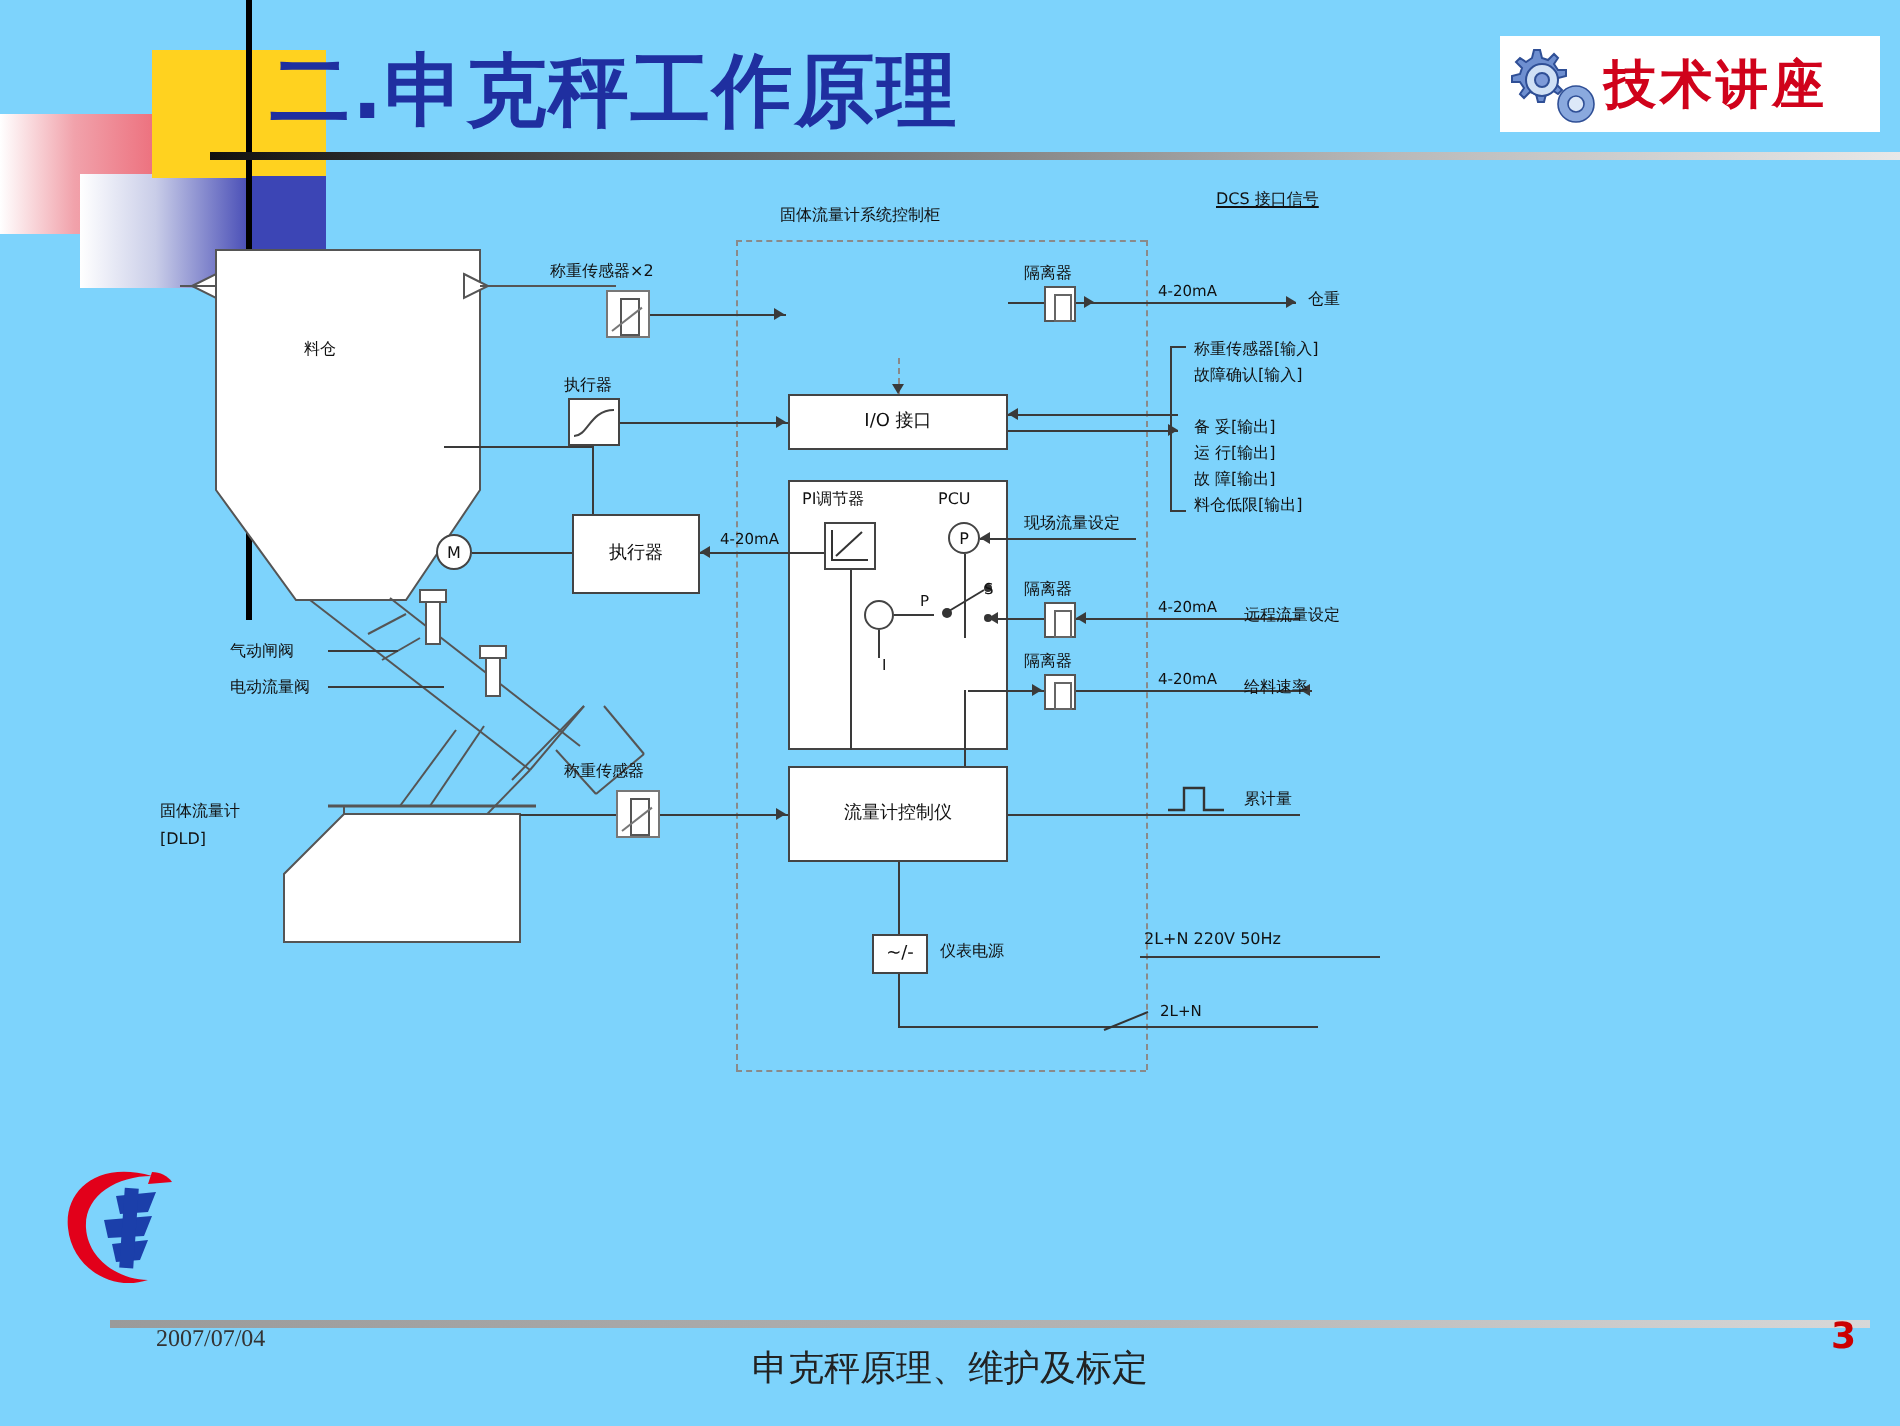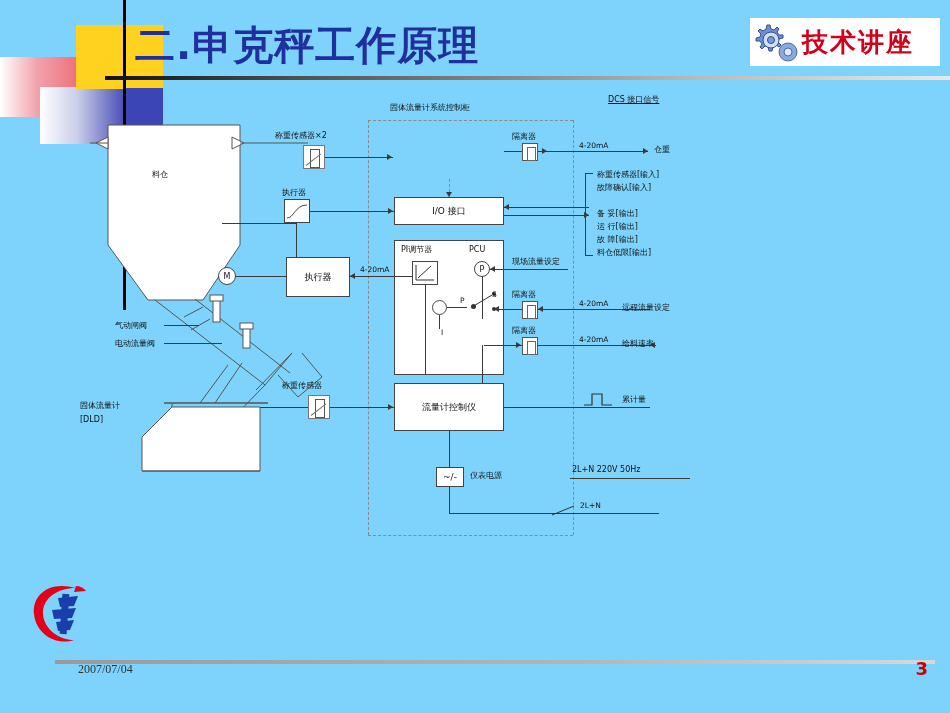--- a/index.html
+++ b/index.html
@@ -327,15 +327,16 @@
       <path d="M46 8 C50 8 54 10 56 13 L44 14 Z" fill="#e2001a"></path>
       <polygon points="28,20 48,18 44,28 30,29" fill="#1b3faa"></polygon>
       <polygon points="22,32 46,30 42,40 24,41" fill="#1b3faa"></polygon>
       <polygon points="26,44 44,42 40,52 28,53" fill="#1b3faa"></polygon>
       <rect x="31" y="16" width="7" height="40" fill="#1b3faa" transform="rotate(4 34 36)"></rect>
     </svg>
   </div>
 
   <div class="footer-rule"></div>
   <div class="footer-date">2007/07/04</div>
+  <div class="footer-center">申克秤原理、维护及标定</div>
   <div class="footer-page">3</div>
 
 </div>
 
 </body></html>

